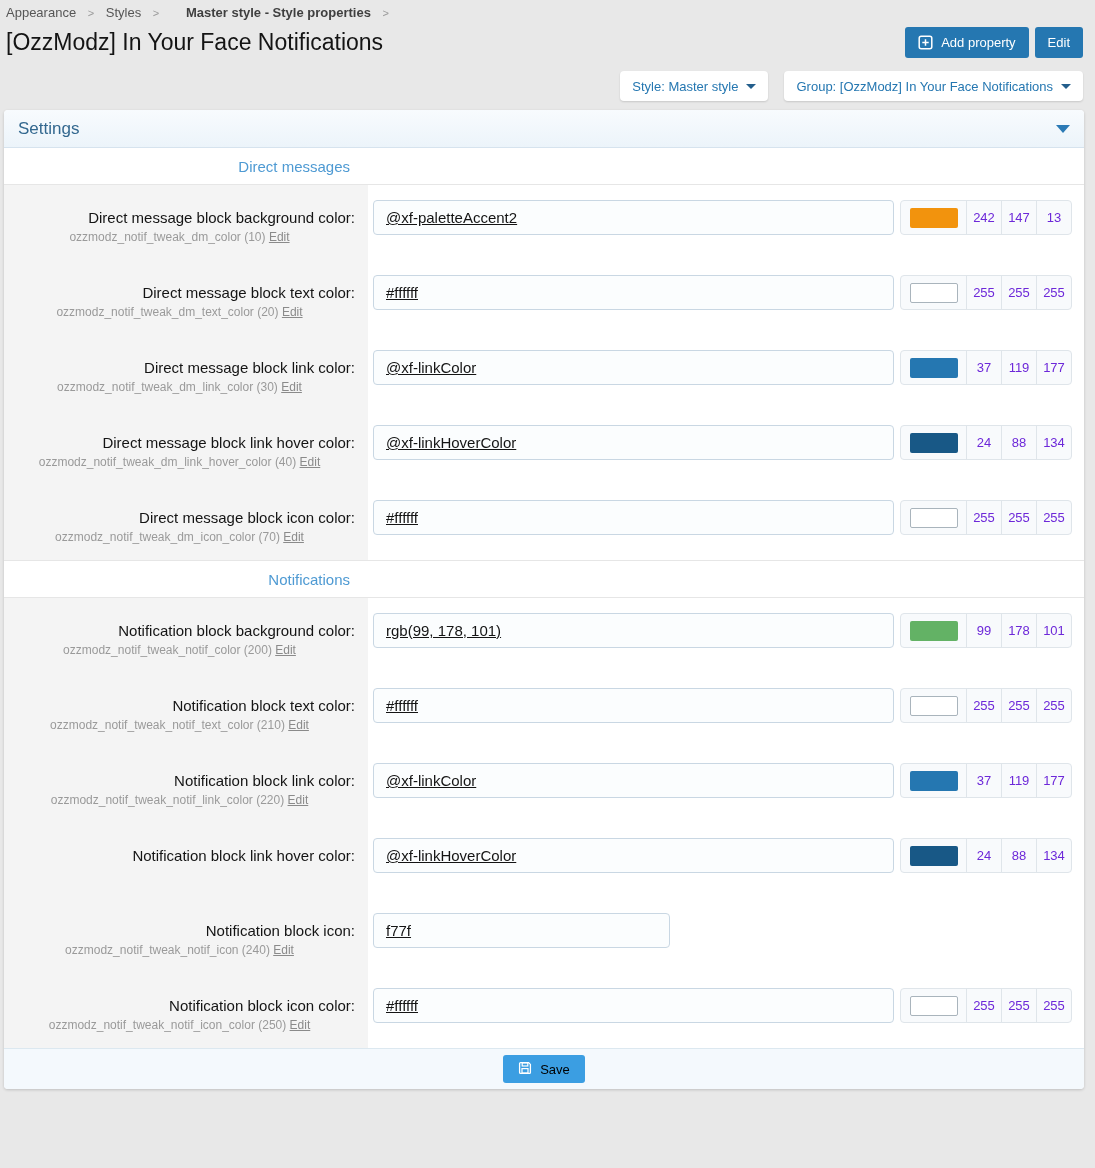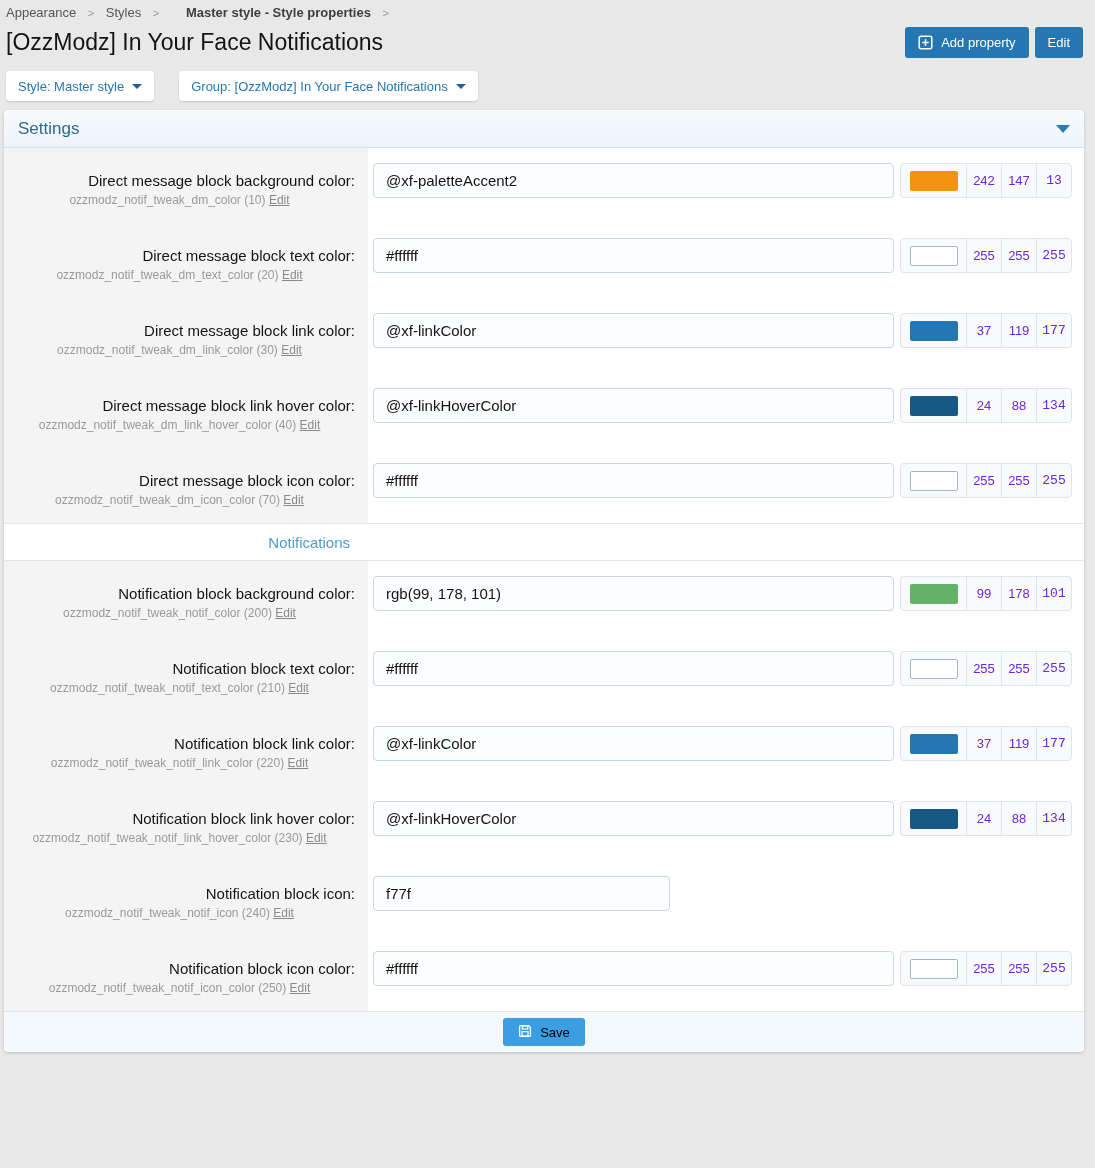--- a/index.html
+++ b/index.html
@@ -20,21 +20,21 @@
   .page-title { font-size:23px; font-weight:400; color:#141414; margin:0; letter-spacing:0; }
   .actions { display:flex; gap:6px; }
   .btn {
     background:#2577b1; color:#fff; border:none; border-radius:3px;
     height:31px; font-size:13px; padding:0 13px;
     display:flex; align-items:center; gap:8px; cursor:pointer;
     font-family:inherit;
   }
   .btn svg { display:block; }
 
-  .filter-row { margin-top:13px; display:flex; gap:25px; }
+  .filter-row { margin-top:13px; display:flex; gap:16px;justify-content:flex-end; }
   .pill {
     background:#fff; color:#2577b1; border:none; border-radius:4px;
     height:30px; font-size:13px; padding:0 12px;
     display:flex; align-items:center; gap:8px; cursor:pointer;
     box-shadow:0 1px 2px rgba(0,0,0,0.14);
     font-family:inherit;
   }
   .caret-down {
     width:0; height:0;
     border-left:5px solid transparent; border-right:5px solid transparent;
@@ -77,41 +77,41 @@
   }
   .label-main { font-size:15px; color:#141414; line-height:19px; }
   .label-sub { font-size:12px; color:#9a9a9a; margin-top:3px; line-height:15px;text-align:center; }
   .edit-link { color:#8a8a8a; text-decoration:underline; cursor:pointer; }
 
   .row-content { flex:1; padding:15px 0 0 5px; display:flex; align-items:flex-start; }
   .value-input {
     height:35px; box-sizing:border-box;
     border:1px solid #c9d7e3; border-radius:4px;
     background:#fbfdfe; font-size:15px; color:#141414;
-    padding:0 12px; font-family:inherit; outline:none;
+    padding:0 12px; font-family:inherit; outline:none;text-decoration:underline;
   }
   .value-input.long { width:521px; }
   .value-input.short { width:297px; }
 
   .swatch-group {
     margin-left:6px; height:35px; width:172px; box-sizing:border-box;
     border:1px solid #dfe5ea; border-radius:4px; background:#f8fafc;
     display:flex; align-items:stretch; overflow:hidden;
   }
   .swatch-cell {
     flex:0 0 65px; display:flex; align-items:center; justify-content:center;
     border-right:1px solid #dfe5ea;
   }
   .swatch { width:48px; height:20px; border-radius:2px; }
   .swatch.bordered { border:1px solid #a9b4bc; box-sizing:border-box; }
   .rgb-cell {
     flex:1; display:flex; align-items:center; justify-content:center;
     font-size:13px; color:#6d28d9; border-right:1px solid #dfe5ea;
   }
-  .rgb-cell:last-child { border-right:none;font-family:Liberation Mono, monospace; }
+  .rgb-cell:last-child { border-right:none; }
 
   .block-footer {
     height:40px; background:#f4f9fd; border-top:1px solid #dce8f0;
     display:flex; align-items:center; justify-content:center;
   }
   .save-btn {
     background:#3b9ee2; color:#000000; border:none; border-radius:3px;
     height:28px; padding:0 15px; font-size:13px;
     display:flex; align-items:center; gap:8px; cursor:pointer;
     font-family:inherit;
@@ -159,20 +159,23 @@
 </div>
 
 <div class="block">
   <div class="block-header">
     <span class="panel-title">Settings</span>
     <span class="collapse-caret"></span>
   </div>
 
   <div id="sections">
       <div class="section">
+        <div class="section-heading">
+          <span>Direct messages</span>
+        </div>
         <div class="rows">
           <div class="row">
             <div class="row-label">
               <div class="label-main">Direct message block background color:</div>
               <div class="label-sub"><span class="prop-name">ozzmodz_notif_tweak_dm_color (10) </span><a class="edit-link">Edit</a></div>
             </div>
             <div class="row-content">
               <input class="value-input long" type="text" value="@xf-paletteAccent2" style="">
               <div class="swatch-group">
                 <div class="swatch-cell">
@@ -306,21 +309,20 @@
                 </div>
                 <div class="rgb-cell">37</div>
                 <div class="rgb-cell">119</div>
                 <div class="rgb-cell">177</div>
               </div>
             </div>
           </div>
           <div class="row">
             <div class="row-label">
               <div class="label-main">Notification block link hover color:</div>
-              <div class="label-sub"><span class="prop-name">ozzmodz_notif_tweak_notif_link_hover_color (230) </span><a class="edit-link">Edit</a></div>
             </div>
             <div class="row-content">
               <input class="value-input long" type="text" value="@xf-linkHoverColor" style="">
               <div class="swatch-group">
                 <div class="swatch-cell">
                   <div class="swatch" style="background: rgb(24, 88, 134);"></div>
                 </div>
                 <div class="rgb-cell">24</div>
                 <div class="rgb-cell">88</div>
                 <div class="rgb-cell">134</div>

